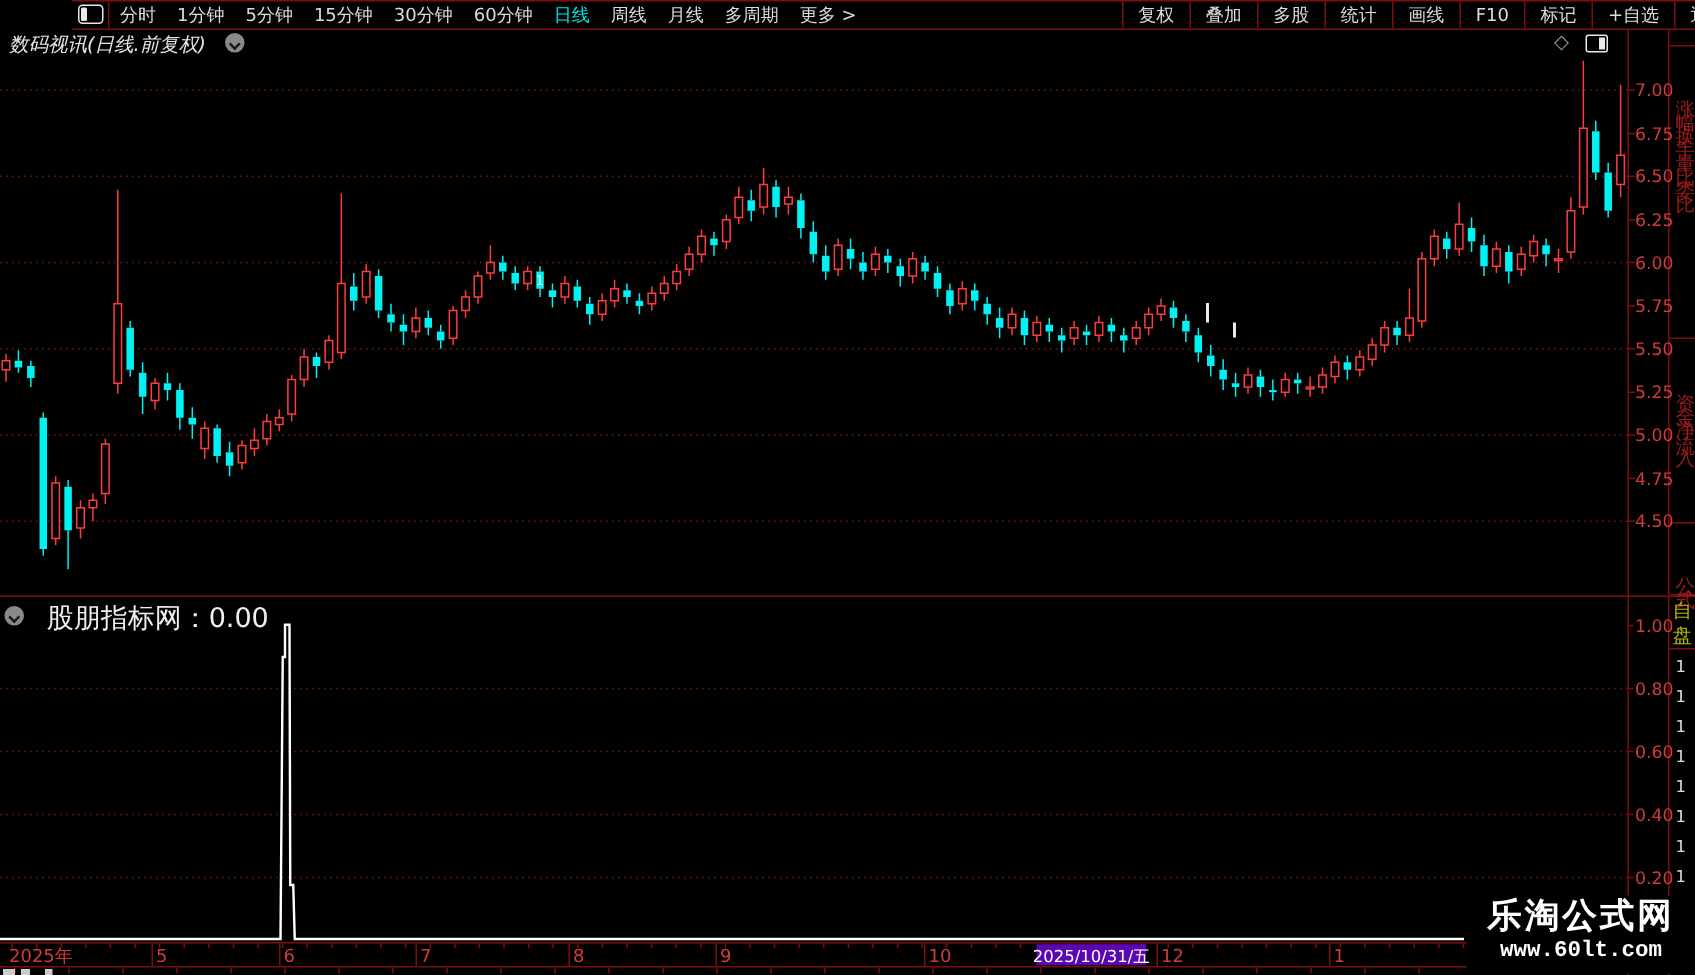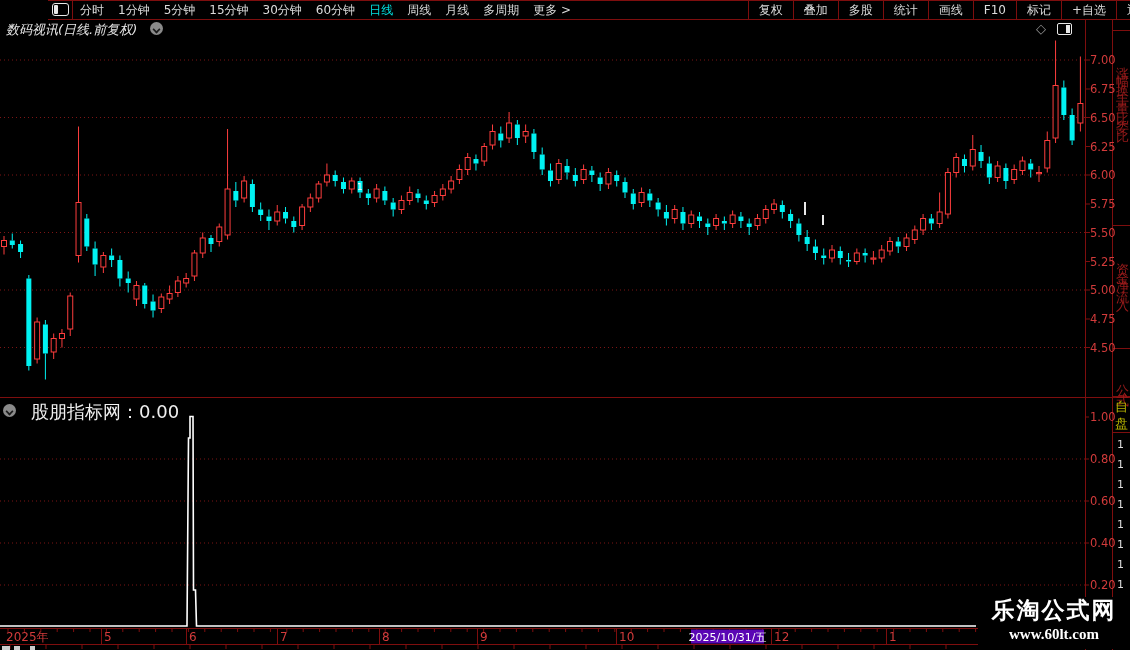--- a/index.html
+++ b/index.html
@@ -43,22 +43,22 @@
   .indlabel span.txt{color:#f0f0f0;font-size:18px;vertical-align:top;margin-left:10px;}
   
   #sidebar{position:absolute;left:1115px;top:20px;width:30px;height:630px;z-index:3;}
   .sb-sec{position:absolute;left:0;writing-mode:vertical-rl;text-orientation:upright;
     color:#9b1b1b;font-size:13px;letter-spacing:9px;line-height:15px;}
   .sb-tab{position:absolute;left:0;font-size:13px;color:#b8b400;}
   .sb-num{position:absolute;left:2px;font-size:11px;color:#dcdcdc;}
   
   .watermark{position:absolute;left:978px;top:597px;width:152px;height:52px;background:#000;
     z-index:10;text-align:center;}
-  .wm1{color:#fff;font-size:23px;font-weight:bold;letter-spacing:2px;line-height:28px;font-family:Liberation Serif, serif;}
-  .wm2{color:#fff;font-size:15px;font-weight:bold;font-family:Liberation Serif, serif;line-height:18px;}
+  .wm1{color:#fff;font-size:23px;font-weight:bold;letter-spacing:2px;line-height:28px;}
+  .wm2{color:#fff;font-size:15px;font-weight:bold;font-family:Liberation Mono, monospace;line-height:18px;}
 </style>
 </head>
 <body>
 
 <div class="row1">
   <span class="winicon"><i></i></span><span class="vsep"></span><span id="tb-left"><span class="tbitem">分时</span><span class="tbitem">1分钟</span><span class="tbitem">5分钟</span><span class="tbitem">15分钟</span><span class="tbitem">30分钟</span><span class="tbitem">60分钟</span><span class="tbitem active">日线</span><span class="tbitem">周线</span><span class="tbitem">月线</span><span class="tbitem">多周期</span><span class="tbitem">更多 &gt;</span></span>
   <span class="tb-right" id="tb-right"><span class="tbitem">复权</span><span class="tbitem">叠加</span><span class="tbitem">多股</span><span class="tbitem">统计</span><span class="tbitem">画线</span><span class="tbitem">F10</span><span class="tbitem">标记</span><span class="tbitem">+自选</span><span class="tbitem">返回</span></span>
 </div>
 
 <div class="row2">

